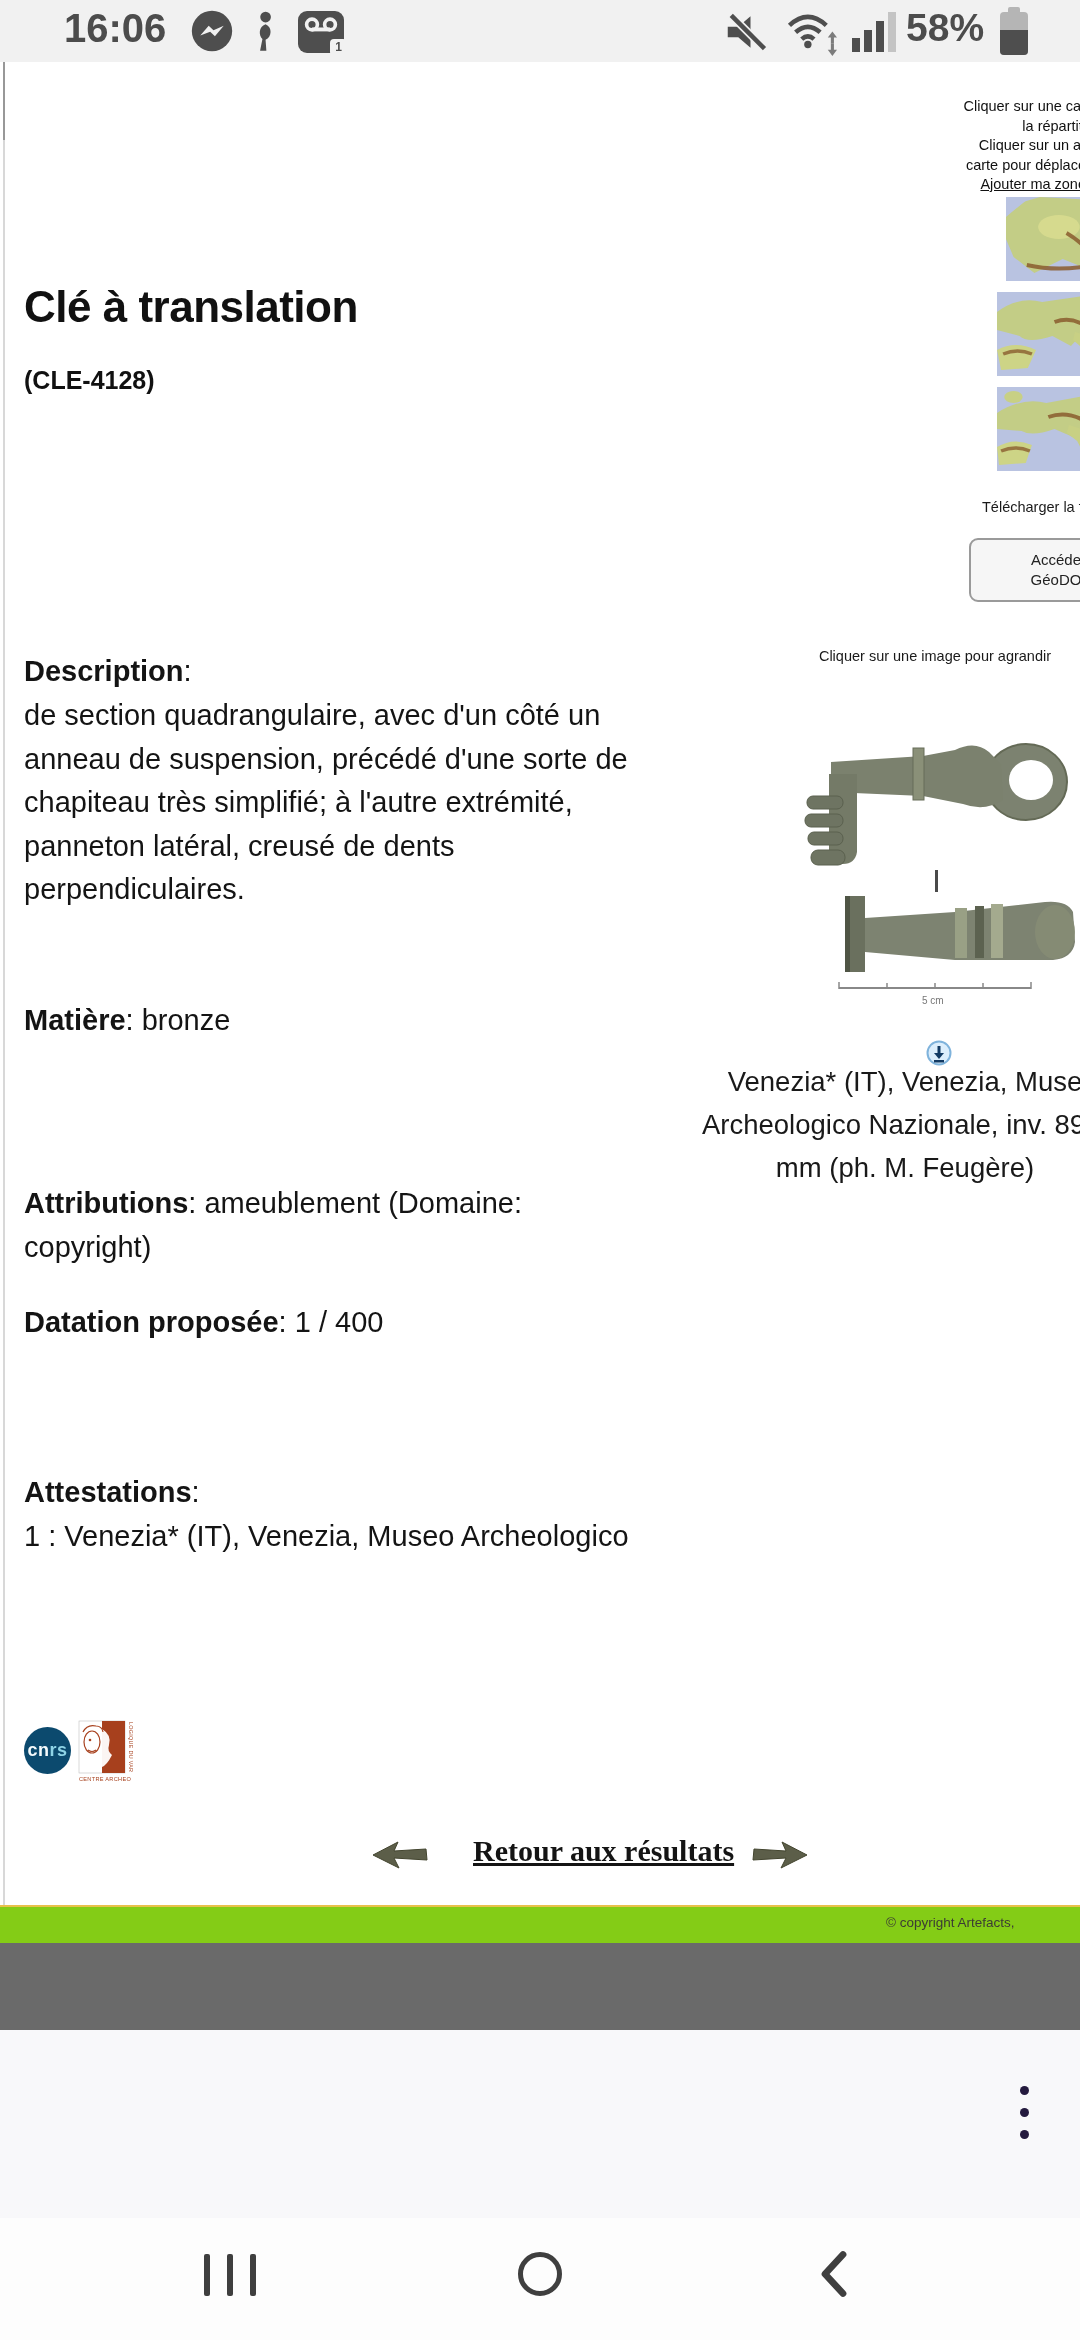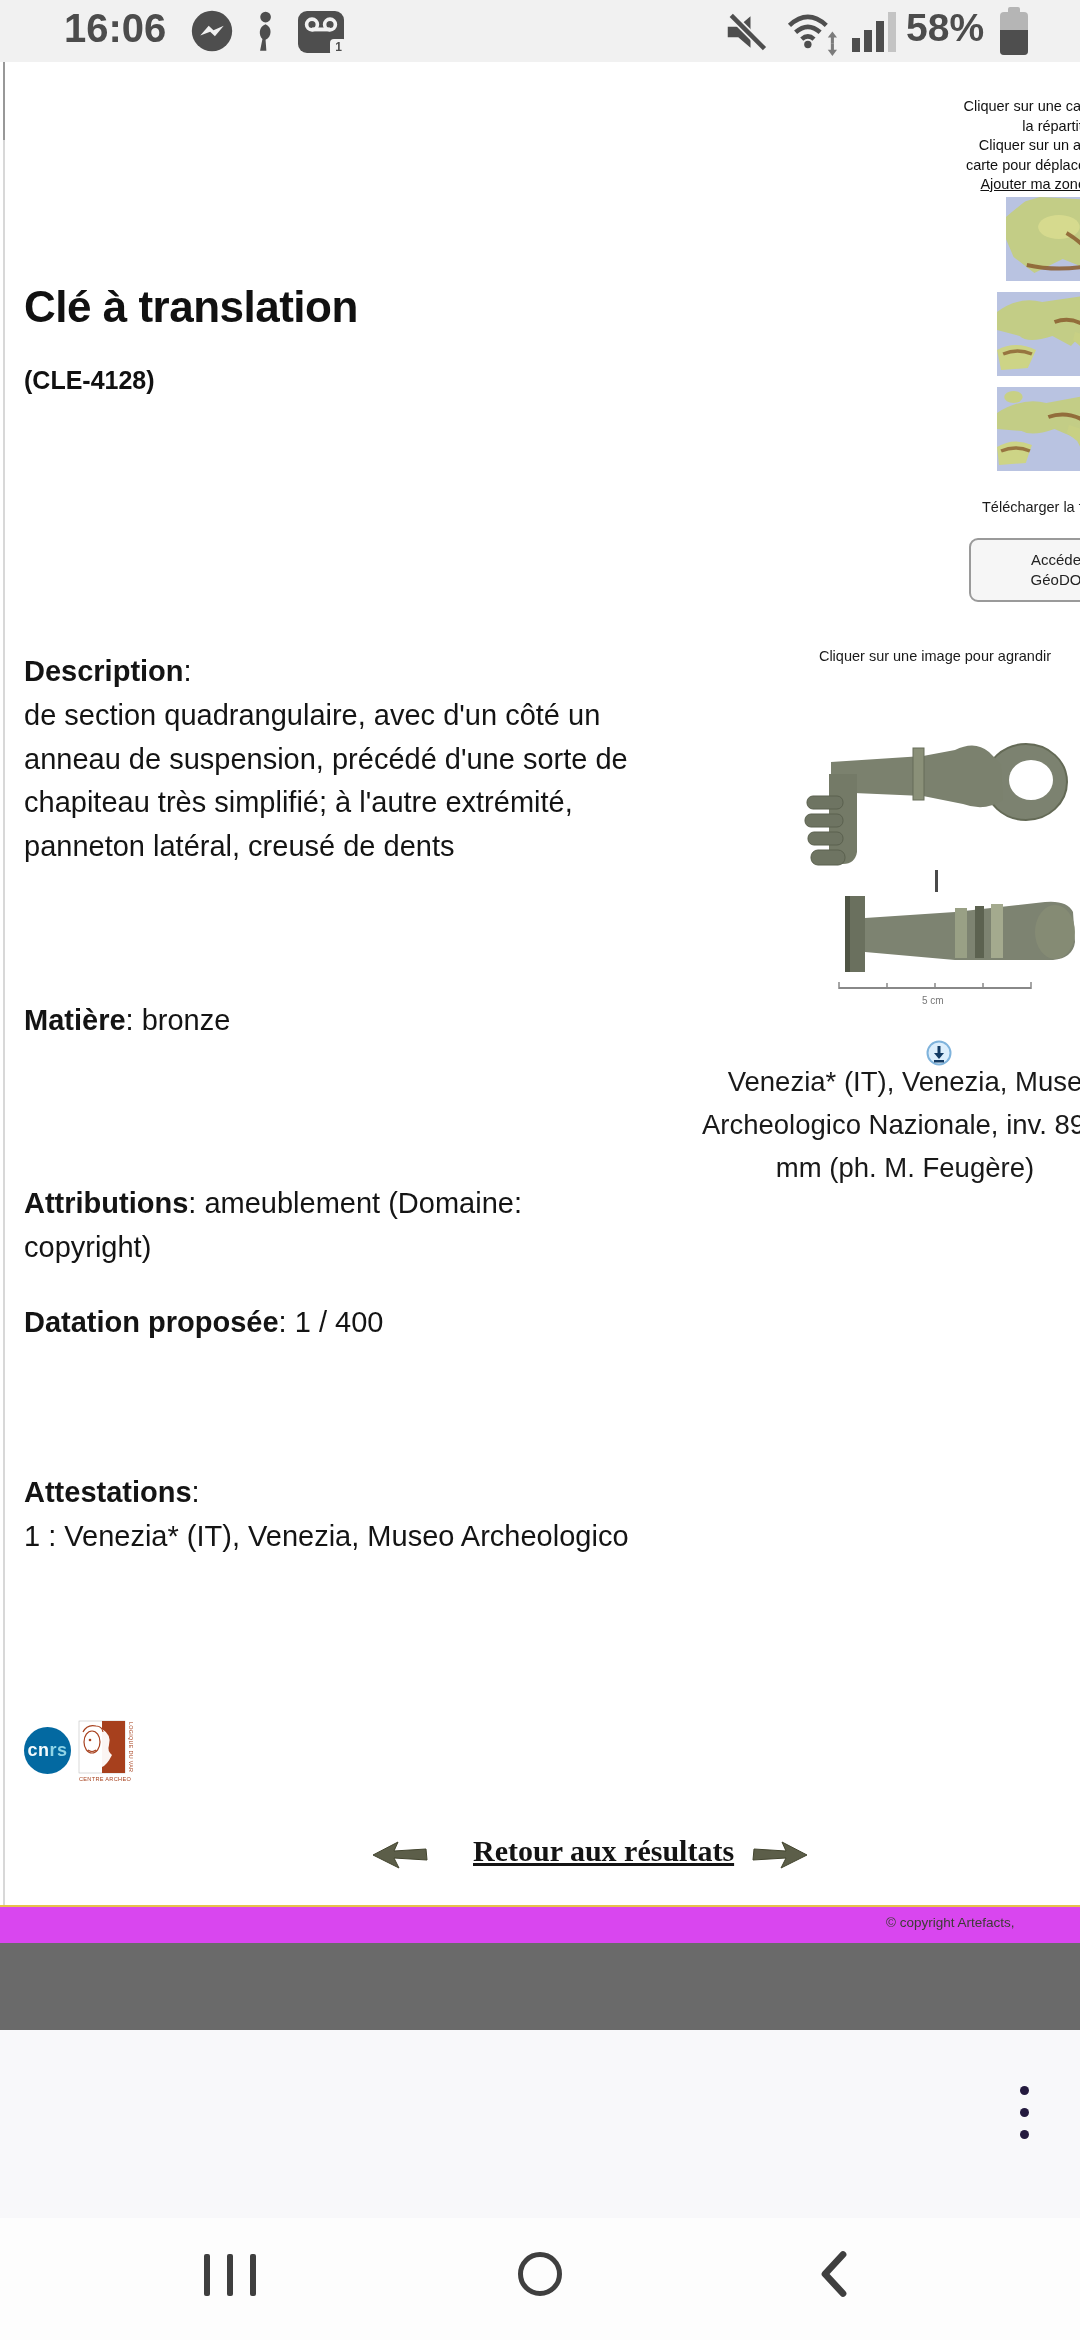--- a/index.html
+++ b/index.html
@@ -15,29 +15,29 @@
   .small-txt{font-size:14.5px;color:#1a1a1a;}
   .nowrap{white-space:nowrap;}
   
   .map-tile{display:block;}
   
   #geo-btn{border:2px solid #9a9a9a;border-radius:9px;background:#f6f6f6;
            text-align:center;font-size:15px;line-height:20px;padding-top:10px;color:#222;}
   
   #caption{text-align:center;font-size:27.5px;line-height:43px;color:#191919;}
   
-  #cnrs-logo{width:47px;height:47px;border-radius:50%;background:#0369a1;
+  #cnrs-logo{width:47px;height:47px;border-radius:50%;background:#0c4a6e;
              display:flex;align-items:center;justify-content:center;
              font-size:18px;font-weight:bold;letter-spacing:.5px;}
   #cnrs-logo .c1{color:#f4fafc;} #cnrs-logo .c2{color:#8fd4e6;}
   
   #back-link{font-family:"Liberation Serif",serif;font-weight:bold;font-size:30px;
              text-decoration:underline;color:#141414;}
   
-  #yellowbar{left:0;top:1905px;width:1080px;height:38px;background:#d946ef;border-top:2px solid #e8c04a;box-sizing:border-box;}
+  #yellowbar{left:0;top:1905px;width:1080px;height:38px;background:#84cc16;border-top:2px solid #e8c04a;box-sizing:border-box;}
   #graybar{left:0;top:1943px;width:1080px;height:87px;background:#6a6a6a;}
   
   #chrome{left:0;top:2030px;width:1080px;height:188px;background:#f8f8fa;}
   .menu-dot{width:9px;height:9px;border-radius:50%;background:#241a3e;}
   
   #navbar{left:0;top:2218px;width:1080px;height:122px;background:#fdfdfd;}
   #home-btn{width:34px;height:34px;border:5px solid #3f3f3f;border-radius:50%;}
   
   #page-edge{left:3px;top:62px;width:2px;height:1843px;background:#d8d8d8;}
   #page-edge-thumb{left:3px;top:62px;width:2px;height:78px;background:#989898;}
@@ -200,20 +200,21 @@
 </div>
 
 <div class="abs body-txt" style="left:24px;top:650px;">
   <b>Description</b><span>:</span>
 </div>
 <div class="abs body-txt" style="left:24px;top:694px;">
   <div>de section quadrangulaire, avec d'un côté un</div>
   <div>anneau de suspension, précédé d'une sorte de</div>
   <div>chapiteau très simplifié; à l'autre extrémité,</div>
   <div>panneton latéral, creusé de dents</div>
+  <div>perpendiculaires.</div>
 </div>
 
 <div class="abs body-txt" style="left:24px;top:999px;">
   <b>Matière</b><span>: bronze</span>
 </div>
 
 <div class="abs body-txt" style="left:24px;top:1182px;">
   <div><b>Attributions</b><span>: ameublement (Domaine:</span></div>
   <div>copyright)</div>
 </div>

